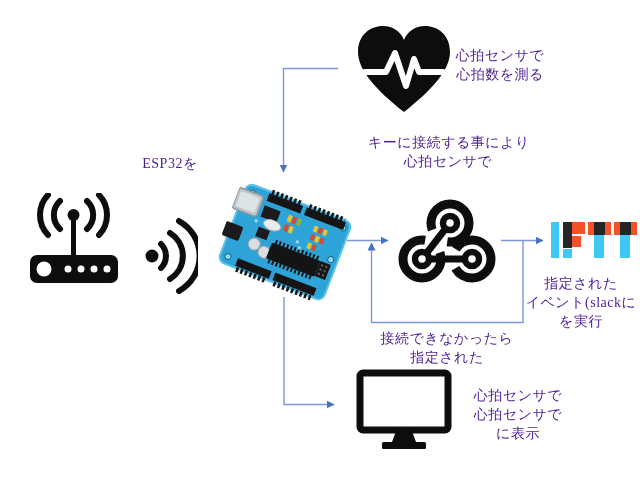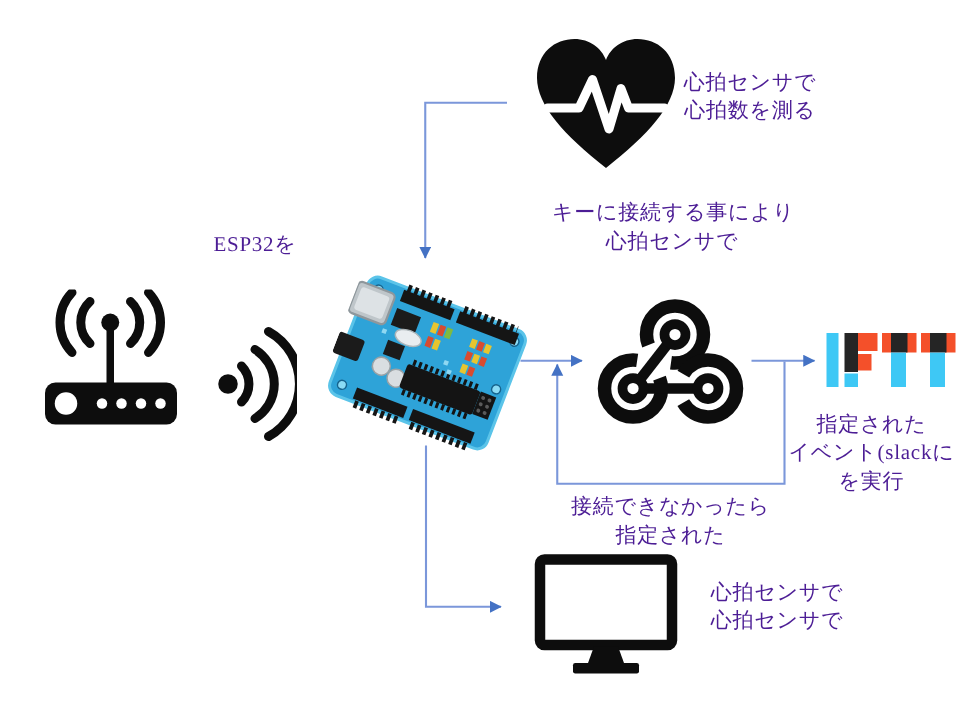--- a/index.html
+++ b/index.html
@@ -184,13 +184,14 @@
 
 <svg class="abs" style="left:356px;top:369px;" width="96" height="82" viewBox="0 0 96 82">
   <rect x="4" y="4" width="88" height="57" rx="3" fill="#ffffff" stroke="#0d0d0d" stroke-width="7"></rect>
   <polygon points="40,62 56,62 60,73 36,73" fill="#0d0d0d"></polygon>
   <rect x="26" y="73" width="44" height="7" rx="1.5" fill="#0d0d0d"></rect>
 </svg>
 
 <div class="label" style="left:448px;top:386px;width:140px;">
   <div>心拍センサで</div>
   <div>心拍センサで</div>
+  <div>に表示</div>
 </div>
 
 </body></html>

